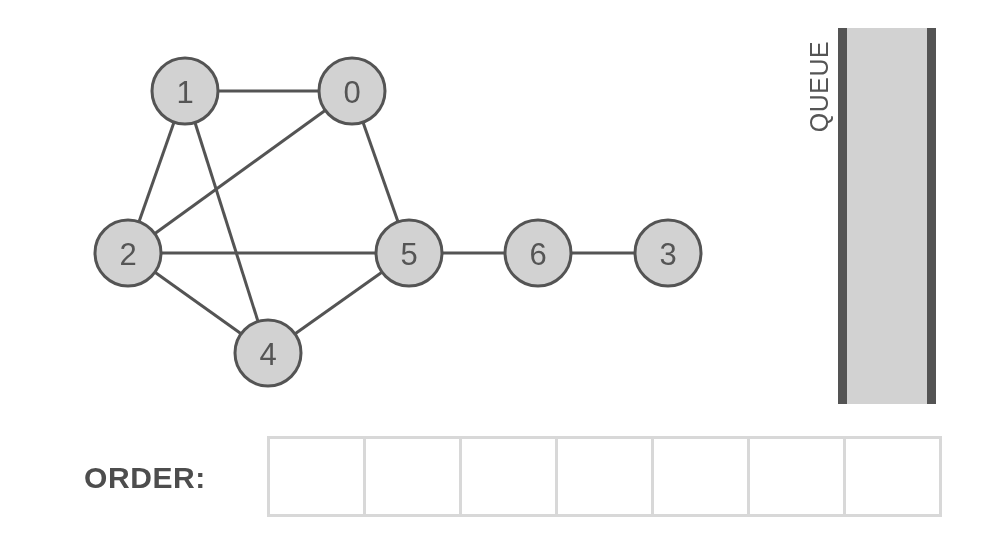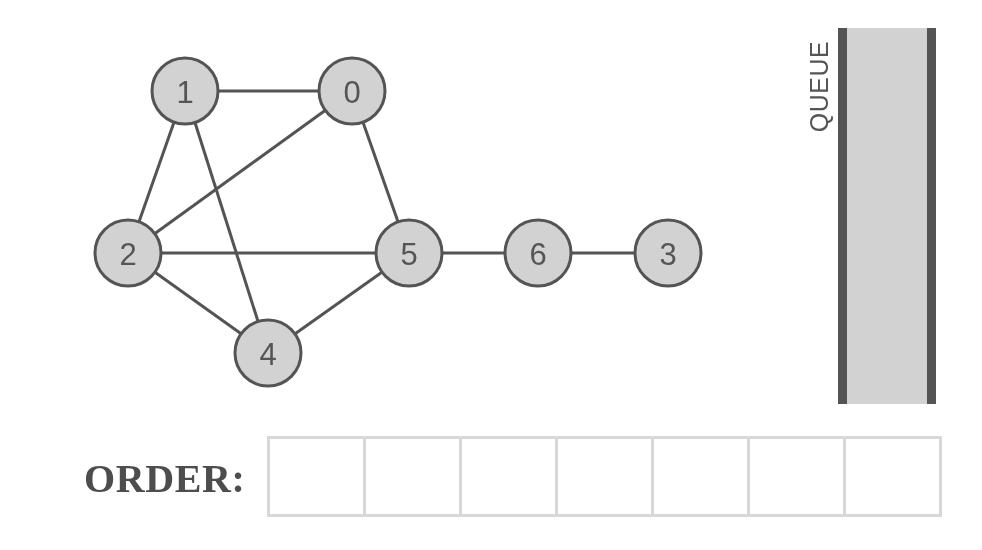--- a/index.html
+++ b/index.html
@@ -120,25 +120,24 @@
     height: 95px;
     display: flex;
     align-items: center;
   }
   #order-label {
     position: absolute;
     left: 84px;
     top: 50%;
     transform: translateY(-50%);
     color: #4d4d4d;
-    font-size: 40px;
+    font-size: 30px;
     font-weight: bold;
     letter-spacing: 0.6px;
     white-space: nowrap;
-    font-family: Liberation Serif, serif;
   }
   #order-cells {
     position: absolute;
     left: 267px;
     top: 6px;
     display: flex;
     border: 3px solid #d8d8d8;
     background: #ffffff;
     box-sizing: border-box;
   }

